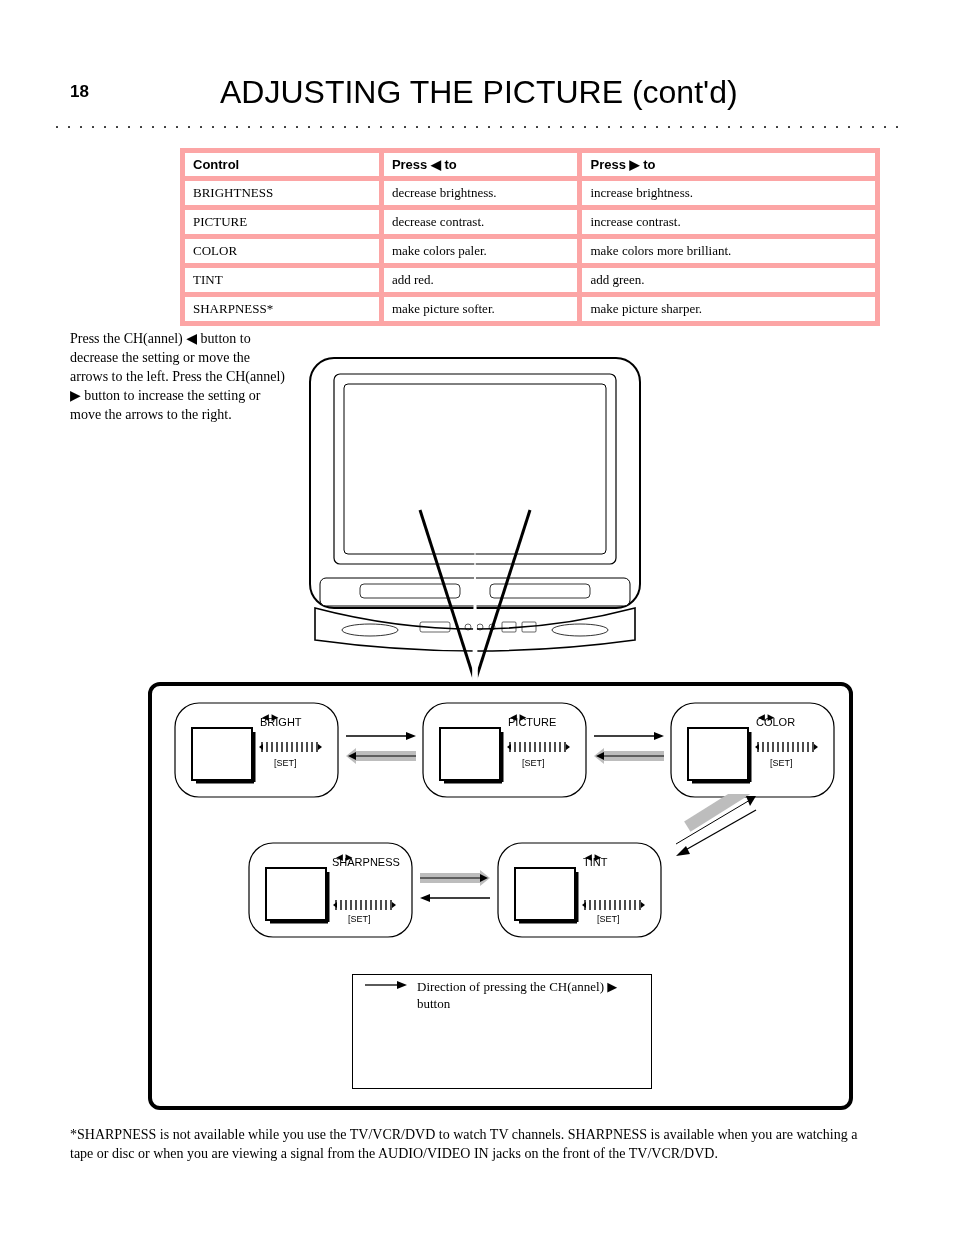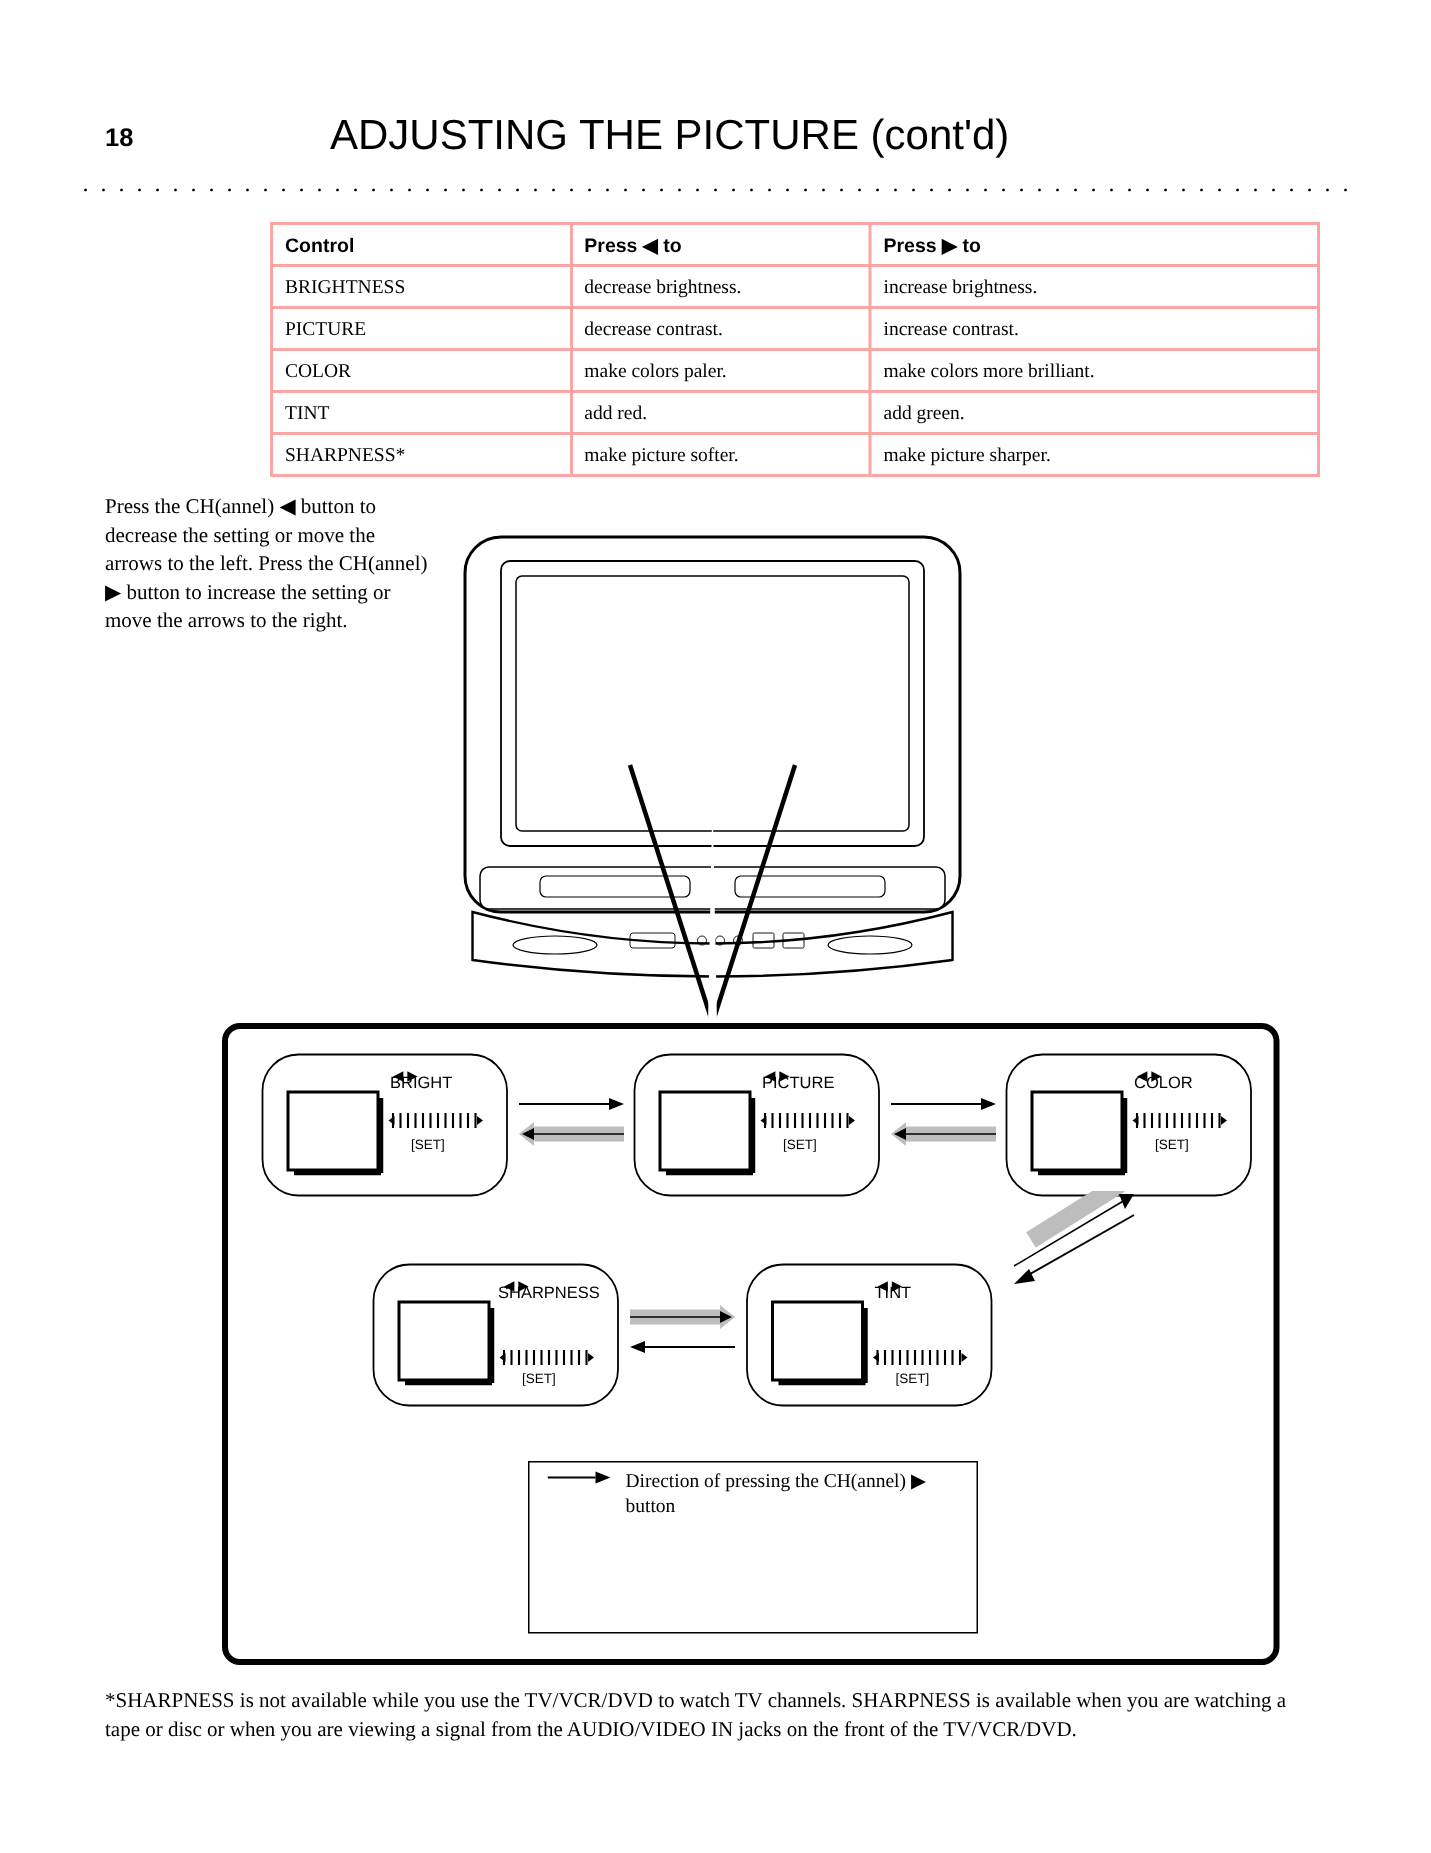--- a/index.html
+++ b/index.html
@@ -16,21 +16,21 @@
     top: 82px;
     left: 70px;
     font-size: 17px;
     font-weight: bold;
     font-family: Arial, sans-serif;
   }
   .title {
     position: absolute;
     top: 74px;
     left: 220px;
-    font-size: 28px;
+    font-size: 32px;
     font-family: Arial, sans-serif;
   }
   .dotted {
     position: absolute;
     top: 114px;
     left: 55px;
     right: 55px;
     font-size: 16px;
     letter-spacing: 2px;
     overflow: hidden;
@@ -41,21 +41,21 @@
     top: 148px;
     left: 180px;
     width: 700px;
   }
   table {
     border-collapse: collapse;
     width: 100%;
     font-size: 13px;
   }
   td, th {
-    border: 2px solid #fca5a5;
+    border: 5px solid #fca5a5;
     padding: 4px 8px;
     height: 28px;
     vertical-align: middle;
   }
   th { font-weight: bold; text-align: left; font-family: Arial, sans-serif; }
   .c0 { width: 200px; }
   .c1 { width: 200px; }
   .c2 { width: 300px; }
 
   .instructions {

